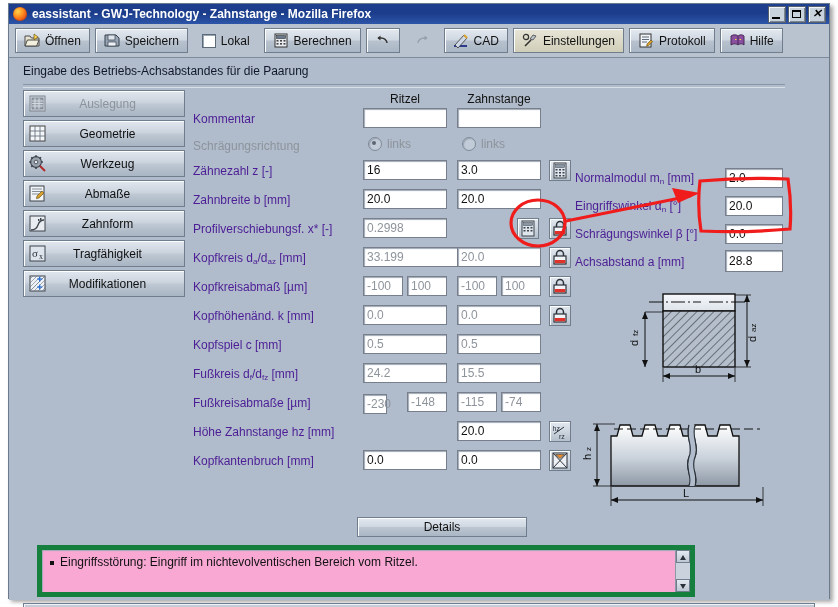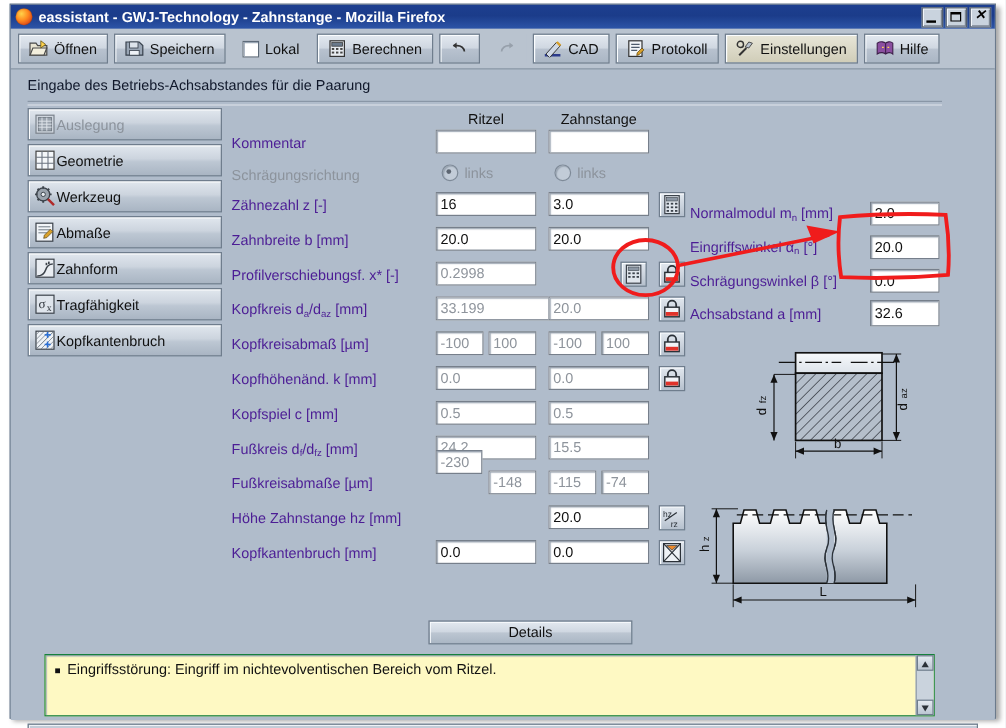--- a/index.html
+++ b/index.html
@@ -42,21 +42,21 @@
        border-top:1px solid #8996a6;border-bottom:1px solid #d7dee6;}
 
   
   .side{position:absolute;left:14px;top:32px;width:162px;}
   .sbtn{height:27px;margin-bottom:3px;
         background:linear-gradient(to bottom,#e1e7ee 0%,#ccd4de 45%,#bdc7d3 55%,#a9b5c3 100%);
         border:1px solid #6f7d8d;box-shadow:inset 1px 1px 0 #fdfefe;
         display:flex;align-items:center;font-size:12px;color:#111;box-sizing:border-box;cursor:default;position:relative;}
   .sbtn.disabled{color:#8c939c;}
   .sbtn .sico{width:19px;height:19px;margin-left:4px;flex:0 0 auto;}
-  .sbtn .slbl{flex:1;padding-right:16px;}
+  .sbtn .slbl{flex:1;text-align:center;padding-right:16px;}
 
   
   .form{position:absolute;left:184px;top:32px;width:600px;}
   .colhdr{position:absolute;font-size:12px;color:#111;text-align:center;}
   .lbl{position:absolute;font-size:12px;color:#4c1d95;white-space:nowrap;}
   .lbl.dim{color:#8c939c;}
   .fld{position:absolute;height:20px;background:#fff;border:1px solid #767f8b;
        box-shadow:inset 1px 1px 1px #9fa9b5;font-size:12px;color:#111;
        padding:2px 0 0 3px;box-sizing:border-box;font-family:"Liberation Sans",sans-serif;}
   .fld.ro{color:#8e949c;}
@@ -68,22 +68,22 @@
   .sq{position:absolute;width:22px;height:21px;
       background:linear-gradient(to bottom,#e2e8ef 0%,#cdd5df 50%,#b5c0cd 100%);
       border:1px solid #6f7d8d;box-shadow:inset 1px 1px 0 #fbfdff;box-sizing:border-box;cursor:default;}
 
   .details{position:absolute;left:348px;top:459px;width:170px;height:20px;
            background:linear-gradient(to bottom,#e3e9f0 0%,#cfd7e1 48%,#bcc6d2 52%,#aab6c4 100%);
            border:1px solid #6f7d8d;box-shadow:inset 1px 1px 0 #fbfdff;
            font-size:12px;text-align:center;line-height:19px;color:#111;box-sizing:border-box;cursor:default;}
 
   
-  .msgbox{position:absolute;left:28px;top:487px;width:742px;height:52px;background:#fef9c3;
-          border:1px solid #15803d;box-shadow:inset 1px 1px 1px #9fa9b5;box-sizing:border-box;}
+  .msgbox{position:absolute;left:28px;top:487px;width:658px;height:52px;background:#f9a8d4;
+          border:5px solid #15803d;box-shadow:inset 1px 1px 1px #9fa9b5;box-sizing:border-box;}
   .msgtxt{position:absolute;left:8px;top:5px;font-size:12px;color:#111;}
   .msgbul{position:absolute;left:8px;top:11px;width:4px;height:4px;background:#111;}
   .scroll{position:absolute;right:0;top:0;width:14px;height:100%;background:#cad3dd;border-left:1px solid #8d98a6;}
   .sarrow{position:absolute;left:0;width:14px;height:13px;
           background:linear-gradient(to bottom,#e3e9f0,#bcc6d2);border:1px solid #6f7d8d;box-sizing:border-box;}
   .sarrow i{position:absolute;left:3px;top:4px;width:0;height:0;border-left:3px solid transparent;border-right:3px solid transparent;}
 
   
   .result{position:absolute;left:14px;top:545px;width:792px;height:44px;background:#c3ccd8;
           border:1px solid #6f7d8d;box-shadow:inset 1px 1px 0 #eef2f7;box-sizing:border-box;}
@@ -183,42 +183,42 @@
       <span class="ico">
         <svg width="16" height="15" viewBox="0 0 16 15">
             <path d="M1 13h13" stroke="#2b3a8c" stroke-width="2" fill="none"></path>
             <path d="M2 12L11 2l3 3-9 10z" fill="#cfd8e6" stroke="#333" stroke-width=".8"></path>
             <path d="M11 2l3 3" stroke="#d9a12a" stroke-width="2"></path>
           </svg>
       </span>
       <span>CAD</span>
     </div>
 
+    <div class="tbtn" style="background:linear-gradient(to bottom,#e8e6d8,#d0cdb8)">
+      <span class="ico">
+        <svg width="16" height="15" viewBox="0 0 16 15">
+            <path d="M3 13l6-6" stroke="#333" stroke-width="1.6"></path>
+            <path d="M8 6l3-4 3 1-3 4z" fill="#b9c2cd" stroke="#333" stroke-width=".7"></path>
+            <circle cx="4" cy="4" r="2.6" fill="none" stroke="#333" stroke-width="1.2"></circle>
+          </svg>
+      </span>
+      <span>Einstellungen</span>
+    </div>
+
     <div class="tbtn">
       <span class="ico">
         <svg width="16" height="15" viewBox="0 0 16 15">
             <rect x="2" y="1" width="11" height="13" fill="#f2f5f8" stroke="#333" stroke-width="1"></rect>
             <g stroke="#4d5a6b" stroke-width=".9">
               <path d="M4 4h7M4 6.5h7M4 9h5"></path>
             </g>
             <path d="M9 11l4-4 1.6 1.6-4 4-2 .6z" fill="#d9a12a" stroke="#5a4413" stroke-width=".6"></path>
           </svg>
       </span>
       <span>Protokoll</span>
-    </div>
-
-    <div class="tbtn" style="background:linear-gradient(to bottom,#e8e6d8,#d0cdb8)">
-      <span class="ico">
-        <svg width="16" height="15" viewBox="0 0 16 15">
-            <path d="M3 13l6-6" stroke="#333" stroke-width="1.6"></path>
-            <path d="M8 6l3-4 3 1-3 4z" fill="#b9c2cd" stroke="#333" stroke-width=".7"></path>
-            <circle cx="4" cy="4" r="2.6" fill="none" stroke="#333" stroke-width="1.2"></circle>
-          </svg>
-      </span>
-      <span>Einstellungen</span>
     </div>
 
     <div class="tbtn">
       <span class="ico">
         <svg width="16" height="15" viewBox="0 0 16 15">
             <path d="M2 3c3-2 6-1 7 0 1-1 4-2 6 0v9c-2-2-5-1-6 0-1-1-4-2-7 0z" fill="#8b4fa0" stroke="#3d1f49" stroke-width=".9"></path>
             <path d="M9 3v9" stroke="#3d1f49" stroke-width=".9"></path>
             <path d="M6 6.5h1.5M10.5 6.5H12" stroke="#ffd34d" stroke-width="1"></path>
           </svg>
       </span>
@@ -319,21 +319,21 @@
                 <path d="M2 13l11-11M2 9l7-7M2 5l3-3M6 17l11-11M10 17l7-7M14 17l3-3"></path>
               </g>
               <g fill="#2a6fd6">
                 <rect x="11" y="2.6" width="1.3" height="5"></rect>
                 <rect x="9.2" y="4.4" width="5" height="1.3"></rect>
                 <rect x="11" y="10.6" width="1.3" height="5"></rect>
                 <rect x="9.2" y="12.4" width="5" height="1.3"></rect>
               </g>
             </svg>
         </span>
-        <span class="slbl">Kopfkantenbruch</span>
+        <span class="slbl">Modifikationen</span>
       </div>
     </div>
 
     <div class="form">
 
       <div class="colhdr" style="left:170px;top:2px;width:84px">Ritzel</div>
       <div class="colhdr" style="left:264px;top:2px;width:84px">Zahnstange</div>
 
       <div class="lbl" style="left:0;top:22px">Kommentar</div>
       <div class="fld" style="left:170px;top:18px;width:84px"></div>
@@ -435,21 +435,21 @@
 
       <div class="lbl" style="left:0;top:248px">Kopfspiel c [mm]</div>
       <div class="fld ro" style="left:170px;top:244px;width:84px">0.5</div>
       <div class="fld ro" style="left:264px;top:244px;width:84px">0.5</div>
 
       <div class="lbl" style="left:0;top:277px">Fußkreis d<sub>f</sub>/d<sub>fz</sub> [mm]</div>
       <div class="fld ro" style="left:170px;top:273px;width:84px">24.2</div>
       <div class="fld ro" style="left:264px;top:273px;width:84px">15.5</div>
 
       <div class="lbl" style="left:0;top:306px">Fußkreisabmaße [µm]</div>
-      <div class="fld ro" style="left:170px;top:285px;width:39px">-230</div>
+      <div class="fld ro" style="left:170px;top:304px;width:24px">-230</div>
       <div class="fld ro" style="left:214px;top:302px;width:40px">-148</div>
       <div class="fld ro" style="left:264px;top:302px;width:40px">-115</div>
       <div class="fld ro" style="left:308px;top:302px;width:40px">-74</div>
 
       <div class="lbl" style="left:0;top:335px">Höhe Zahnstange hz [mm]</div>
       <div class="fld" style="left:264px;top:331px;width:84px">20.0</div>
       <div class="sq" style="left:356px;top:331px">
         <svg width="20" height="19" viewBox="0 0 20 19">
             <text x="2.5" y="9" font-family="Liberation Sans, sans-serif" font-size="7" fill="#2b3138">hz</text>
             <path d="M4 12L14 5" stroke="#2b3138" stroke-width="1"></path>
@@ -473,21 +473,21 @@
       <div class="lbl" style="left:566px;top:113px"><span>Normalmodul m</span><sub>n</sub><span> [mm]</span></div>
       <div class="fld" style="left:716px;top:110px;width:58px">2.0</div>
 
       <div class="lbl" style="left:566px;top:141px"><span>Eingriffswinkel α</span><sub>n</sub><span> [°]</span></div>
       <div class="fld" style="left:716px;top:138px;width:58px">20.0</div>
 
       <div class="lbl" style="left:566px;top:169px">Schrägungswinkel β [°]</div>
       <div class="fld" style="left:716px;top:166px;width:58px">0.0</div>
 
       <div class="lbl" style="left:566px;top:197px">Achsabstand a [mm]</div>
-      <div class="fld" style="left:716px;top:192px;width:58px;height:22px;padding-top:3px">32.6</div>
+      <div class="fld" style="left:716px;top:192px;width:58px;height:22px;padding-top:3px">28.8</div>
     </div>
 
     <div style="position:absolute;left:596px;top:226px;width:200px;height:120px">
       <svg width="200" height="120" viewBox="0 0 200 120">
         <defs>
           <pattern id="hatch" width="6" height="6" patternTransform="rotate(45)" patternUnits="userSpaceOnUse">
             <rect width="6" height="6" fill="#b5bfcb"></rect>
               <line x1="0" y1="0" x2="0" y2="6" stroke="#1c2128" stroke-width="1"></line>
           </pattern>
           <linearGradient id="topg" x1="0" y1="0" x2="0" y2="1">

